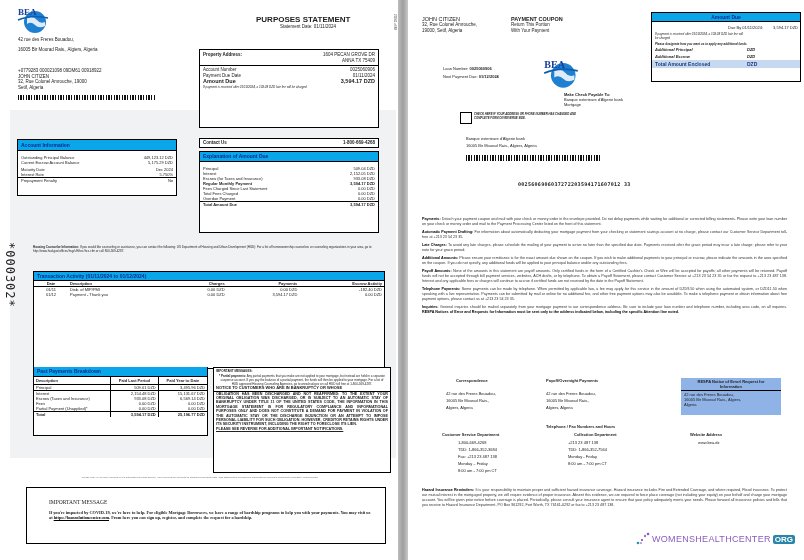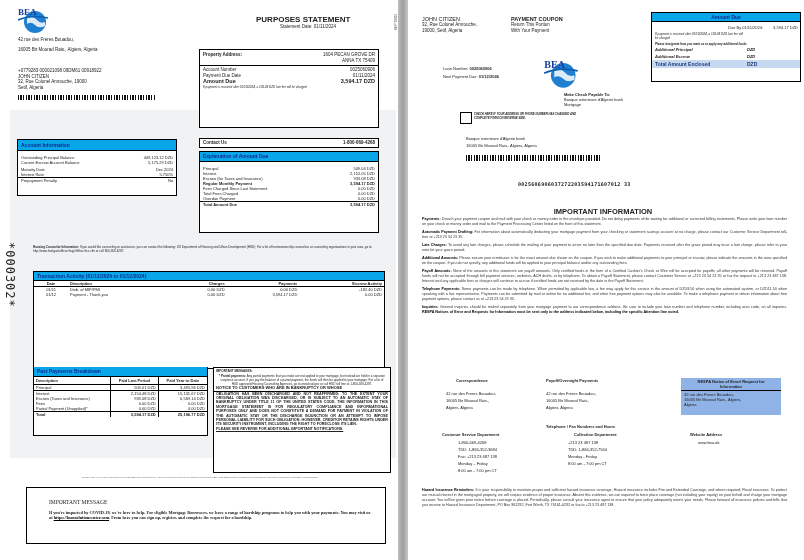--- a/index.html
+++ b/index.html
@@ -314,21 +314,20 @@
   <div class="abs b" style="left:66px;top:113px;width:110px;font-size:2.8px;line-height:3.5px;font-style:italic;">CHECK HERE IF YOUR ADDRESS OR PHONE NUMBER HAS CHANGED AND COMPLETE FORM ON REVERSE SIDE.</div>
 
   <div class="abs t4" style="left:58px;top:136px;">
     <div>Banque exterieure d'Algerie bank</div>
     <div style="margin-top:2px">16005 Bir Mourad Rais., Algiers, Algeria</div>
   </div>
   <div class="abs bars" style="left:58px;top:155px;width:134px;height:6px;"></div>
 
   <div class="abs mono b" style="left:110px;top:181px;font-size:5px;letter-spacing:0.3px;">0025606906037272203594171607012 33</div>
 
-  <div class="abs b" style="left:0;width:390px;top:207px;text-align:center;font-size:7.5px;">IMPORTANT INFORMATION</div>
 
   <div class="abs" style="left:14px;top:217px;width:365px;text-align:justify;font-size:3.7px;line-height:5px;color:#333;">
     <p style="margin:0 0 3px"><span class="b" style="color:#000">Payments:</span> <span>Detach your payment coupon and mail with your check or money order in the envelope provided. Do not delay payments while waiting for additional or corrected billing statements. Please write your loan number on your check or money order and mail to the Payment Processing Center listed on the front of this statement.</span></p>
     <p style="margin:0 0 3px"><span class="b" style="color:#000">Automatic Payment Drafting:</span> <span>For information about automatically deducting your mortgage payment from your checking or statement savings account at no charge, please contact our Customer Service Department toll-free at +213 23 54 23 35.</span></p>
     <p style="margin:0 0 3px"><span class="b" style="color:#000">Late Charges:</span> <span>To avoid any late charges, please schedule the mailing of your payment to arrive no later than the specified due date. Payments received after the grace period may incur a late charge; please refer to your note for your grace period.</span></p>
     <p style="margin:0 0 3px"><span class="b" style="color:#000">Additional Amounts:</span> <span>Please ensure your remittance is for the exact amount due shown on the coupon. If you wish to make additional payments to your principal or escrow, please indicate the amounts in the area specified on the coupon. If you do not specify, any additional funds will be applied to your principal balance and/or any outstanding fees.</span></p>
     <p style="margin:0 0 3px"><span class="b" style="color:#000">Payoff Amounts:</span> <span>None of the amounts in this statement are payoff amounts. Only certified funds in the form of a Certified Cashier's Check or Wire will be accepted for payoffs; all other payments will be returned. Payoff funds will not be accepted through bill payment services, websites, ACH drafts, or by telephone. To obtain a Payoff Statement, please contact Customer Service at +213 23 54 23 35 or fax the request to +213 23 487 138. Interest and any applicable fees or charges will continue to accrue if certified funds are not received by the date in the Payoff Statement.</span></p>
     <p style="margin:0 0 3px"><span class="b" style="color:#000">Telephone Payments:</span> <span>Some payments can be made by telephone. When permitted by applicable law, a fee may apply for this service in the amount of DZD9.50 when using the automated system, or DZD11.50 when speaking with a live representative. Payments can be submitted by mail or online for no additional fee, and other free payment options may also be available. To make a telephone payment or obtain information about free payment options, please contact us at +213 23 54 23 35.</span></p>
     <p style="margin:0"><span class="b" style="color:#000">Inquiries:</span> <span>General inquiries should be mailed separately from your mortgage payment to our correspondence address. Be sure to include your loan number and telephone number, including area code, on all inquiries.</span> <span class="b" style="color:#000">RESPA Notices of Error and Requests for Information must be sent only to the address indicated below, including the specific Attention line noted.</span></p>
   </div>
@@ -373,13 +372,24 @@
   </div>
   <div class="abs t4" style="left:282px;top:432px;">
     <div class="b" style="margin-bottom:3px">Website Address</div>
     <div style="margin-left:8px">www.bea.dz</div>
   </div>
 
   <div class="abs" style="left:14px;top:488px;width:365px;text-align:justify;font-size:3.7px;line-height:5px;color:#333;">
     <span class="b" style="color:#000">Hazard Insurance Reminders:</span> <span>It is your responsibility to maintain proper and sufficient hazard insurance coverage. Hazard insurance includes Fire and Extended Coverage, and where required, Flood insurance. To protect our mutual interest in the mortgaged property, we will require evidence of proper insurance. Absent this evidence, we are required to force place coverage (not including your equity) on your behalf and charge your mortgage account. You will be given prior notice before coverage is placed. Periodically, please consult your insurance agent to ensure that your policy adequately meets your needs. Please forward all insurance policies and bills that you receive to Hazard Insurance Department, PO Box 961292, Fort Worth, TX 76161-0292 or fax to +213 23 487 138.</span>
   </div>
 
+  <div class="abs" style="left:228px;top:532px;display:flex;align-items:center;gap:2px;">
+    <svg width="14" height="14" viewBox="0 0 14 14">
+      <circle cx="2" cy="11" r="1.3" fill="#2a8fb5"></circle>
+        <circle cx="6" cy="8" r="1" fill="#7a3fa0"></circle>
+      <circle cx="9" cy="4" r="1.2" fill="#b06ac9"></circle>
+        <circle cx="12" cy="2" r="1.3" fill="#9a55b8"></circle>
+        <circle cx="5" cy="11" r="0.8" fill="#6b3ea0"></circle>
+    </svg>
+    <span style="font-size:9px;color:#8a5cc0;letter-spacing:0.3px;">WOMENSHEALTHCENTER</span>
+    <span style="font-size:8px;background:#2a86a8;color:#fff;font-weight:bold;padding:0 2px;border-radius:2px;">ORG</span>
+  </div>
 </div>
 
 </body></html>

